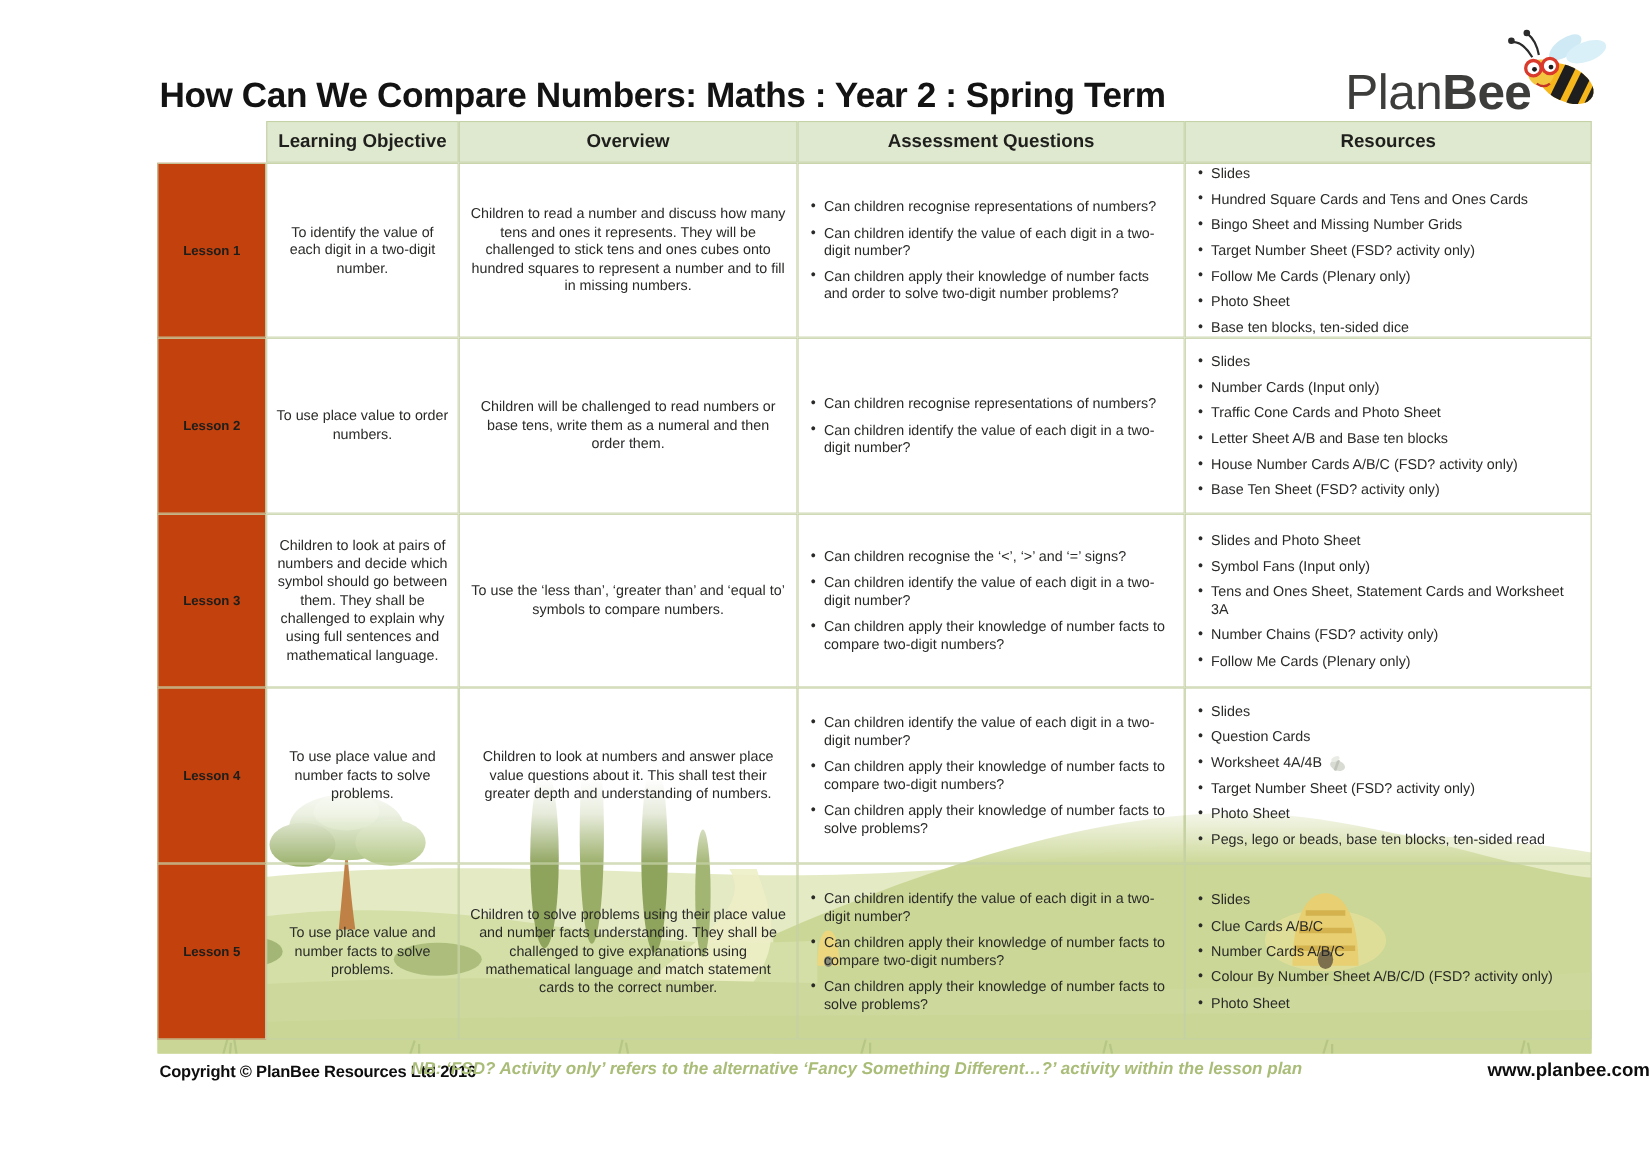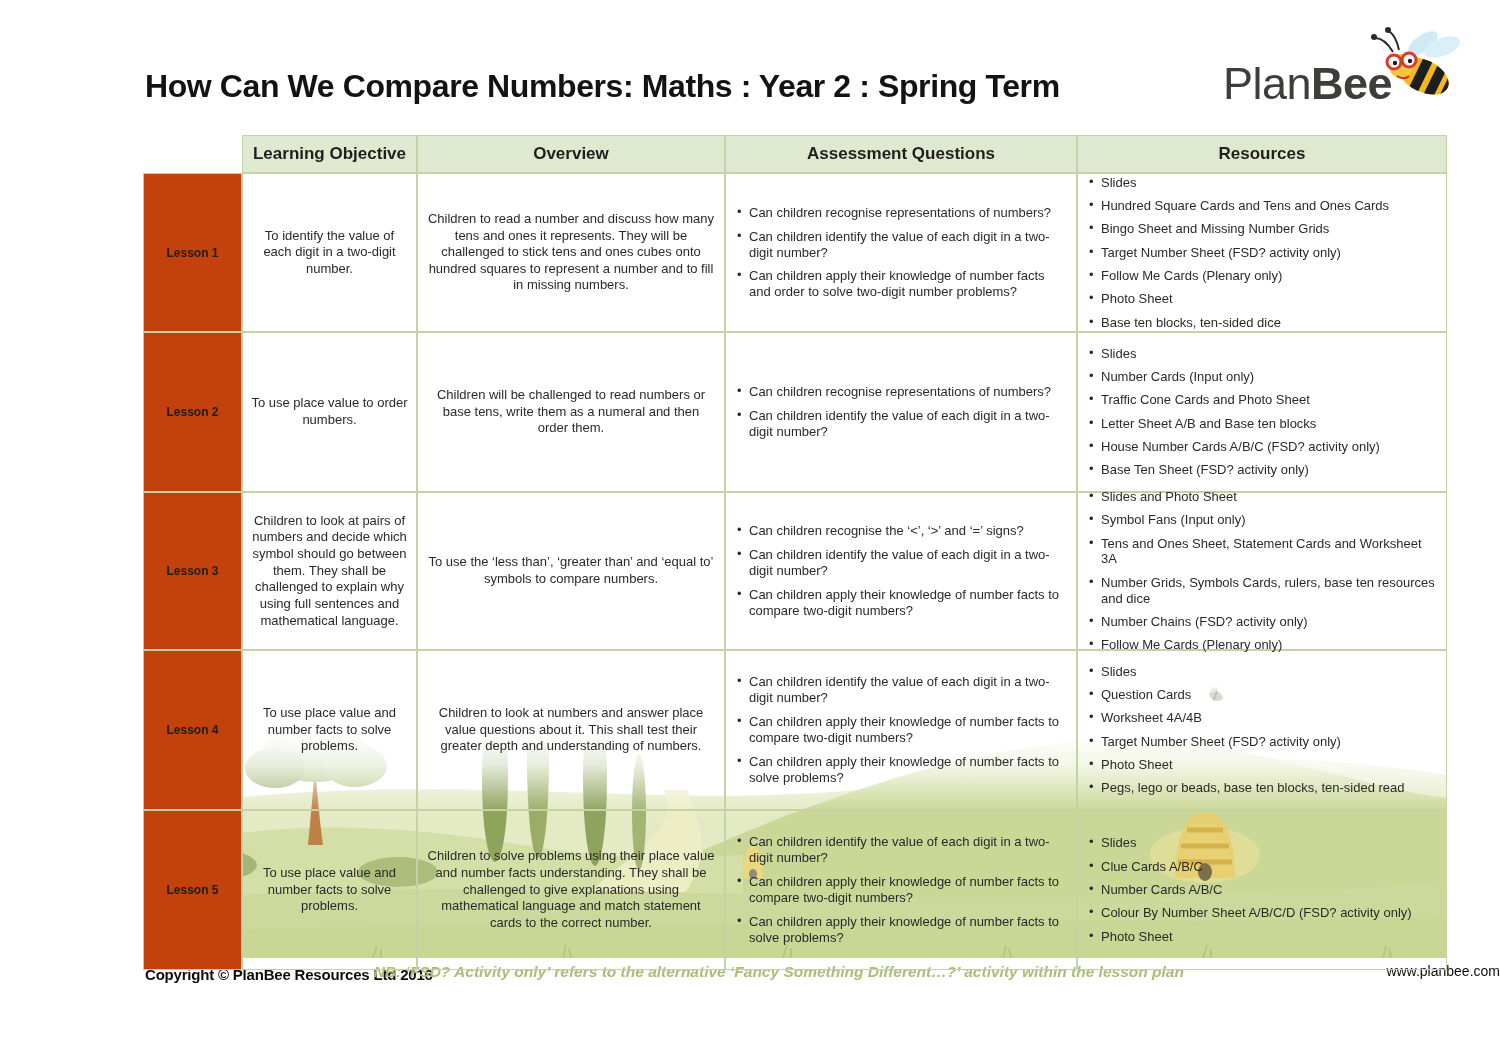--- a/index.html
+++ b/index.html
@@ -19,21 +19,21 @@
   .logo-text .bee  { font-weight:800; }
   .bee-svg { position:absolute; left:140px; top:-32px; width:100px; height:80px; }
   
   .landscape {
     position:absolute; left:98px; top:640px; width:1304px; height:318px;
     overflow:hidden; z-index:0;
   }
   .landscape svg { width:100%; height:100%; display:block; }
   
   .table {
-    position:absolute; left:98px; top:135px; width:1183px; height:835px; z-index:1;
+    position:absolute; left:98px; top:110px; width:1183px; height:835px; z-index:1;
     display:grid;
     grid-template-columns:99px 175px 308px 352px 370px;
     grid-template-rows:38px 159px 160px 158px 160px 160px;
   }
   .cell { border:1.5px solid #c5d1a6; }
   .corner { border:none; background:transparent; }
   .hdr {
     background:#dfe9cf; display:flex; align-items:center; justify-content:center;
     font-weight:bold; font-size:17px; color:#1f1f1d;
   }
@@ -58,21 +58,21 @@
   
   .footer-copyright {
     position:absolute; left:100px; top:966px; font-size:15px; font-weight:bold;
     color:#0d0d0d; letter-spacing:-0.2px;
   }
   .footer-note {
     position:absolute; left:50%; transform:translateX(-52%); top:963px; white-space:nowrap;
     font-size:15.5px; font-weight:bold; font-style:italic; color:#a9bd78;
   }
   .footer-site {
-    position:absolute; right:45px; top:963px; font-size:14px; font-weight:normal; color:#0d0d0d;
+    position:absolute; right:45px; top:963px; font-size:17px; font-weight:bold; color:#0d0d0d;
   }
 </style>
 </head>
 <body>
 
 <div class="page">
 
   <div class="page-title">How Can We Compare Numbers: Maths : Year 2 : Spring Term</div>
 
   <div class="logo">
@@ -200,21 +200,20 @@
           <li>Can children recognise the ‘&lt;’, ‘&gt;’ and ‘=’ signs?</li>
           <li>Can children identify the value of each digit in a two-digit number?</li>
           <li>Can children apply their knowledge of number facts to compare two-digit numbers?</li>
         </ul>
       </div>
     <div class="cell lst">
         <ul class="blist res">
           <li>Slides and Photo Sheet</li>
           <li>Symbol Fans (Input only)</li>
           <li>Tens and Ones Sheet, Statement Cards and Worksheet 3A</li>
-          <li>Number Grids, Symbols Cards, rulers, base ten resources and dice</li>
           <li>Number Chains (FSD? activity only)</li>
           <li>Follow Me Cards (Plenary only)</li>
         </ul>
       </div>
 
     <div class="cell lesson">Lesson 4</div>
     <div class="cell ctr r4f">To use place value and number facts to solve problems.</div>
     <div class="cell ctr r4f">Children to look at numbers and answer place value questions about it. This shall test their greater depth and understanding of numbers.</div>
     <div class="cell lst r4f">
         <ul class="blist">

